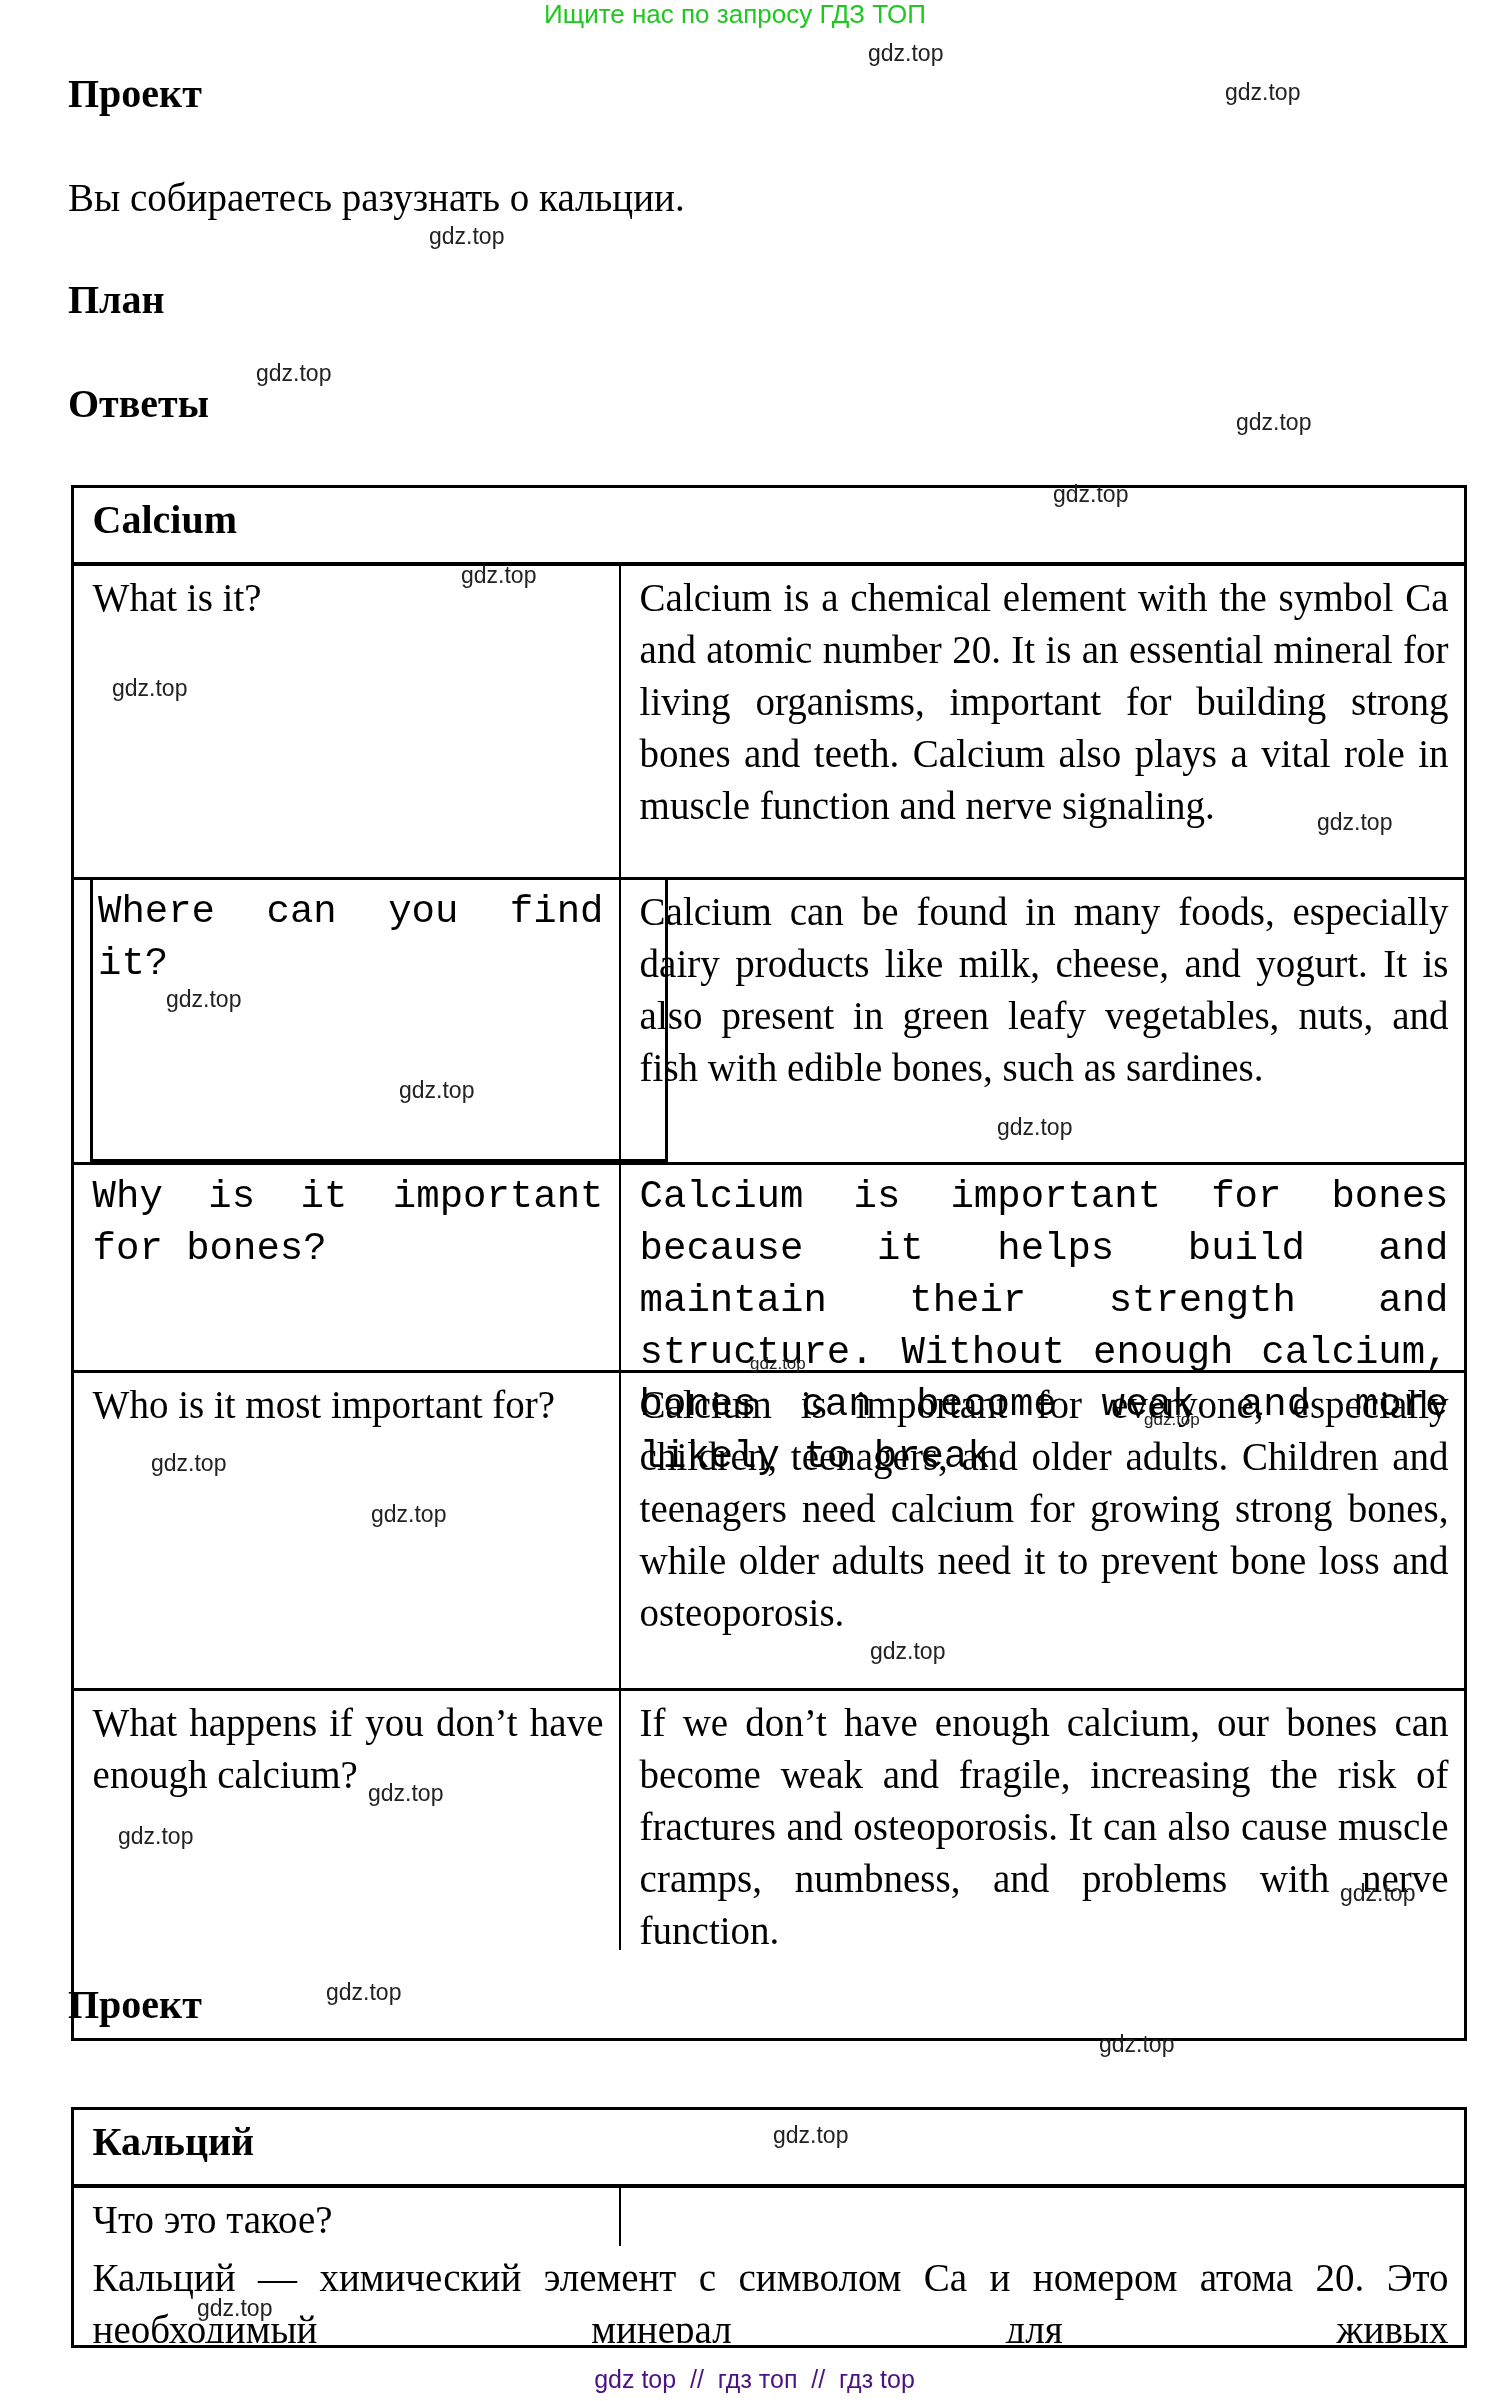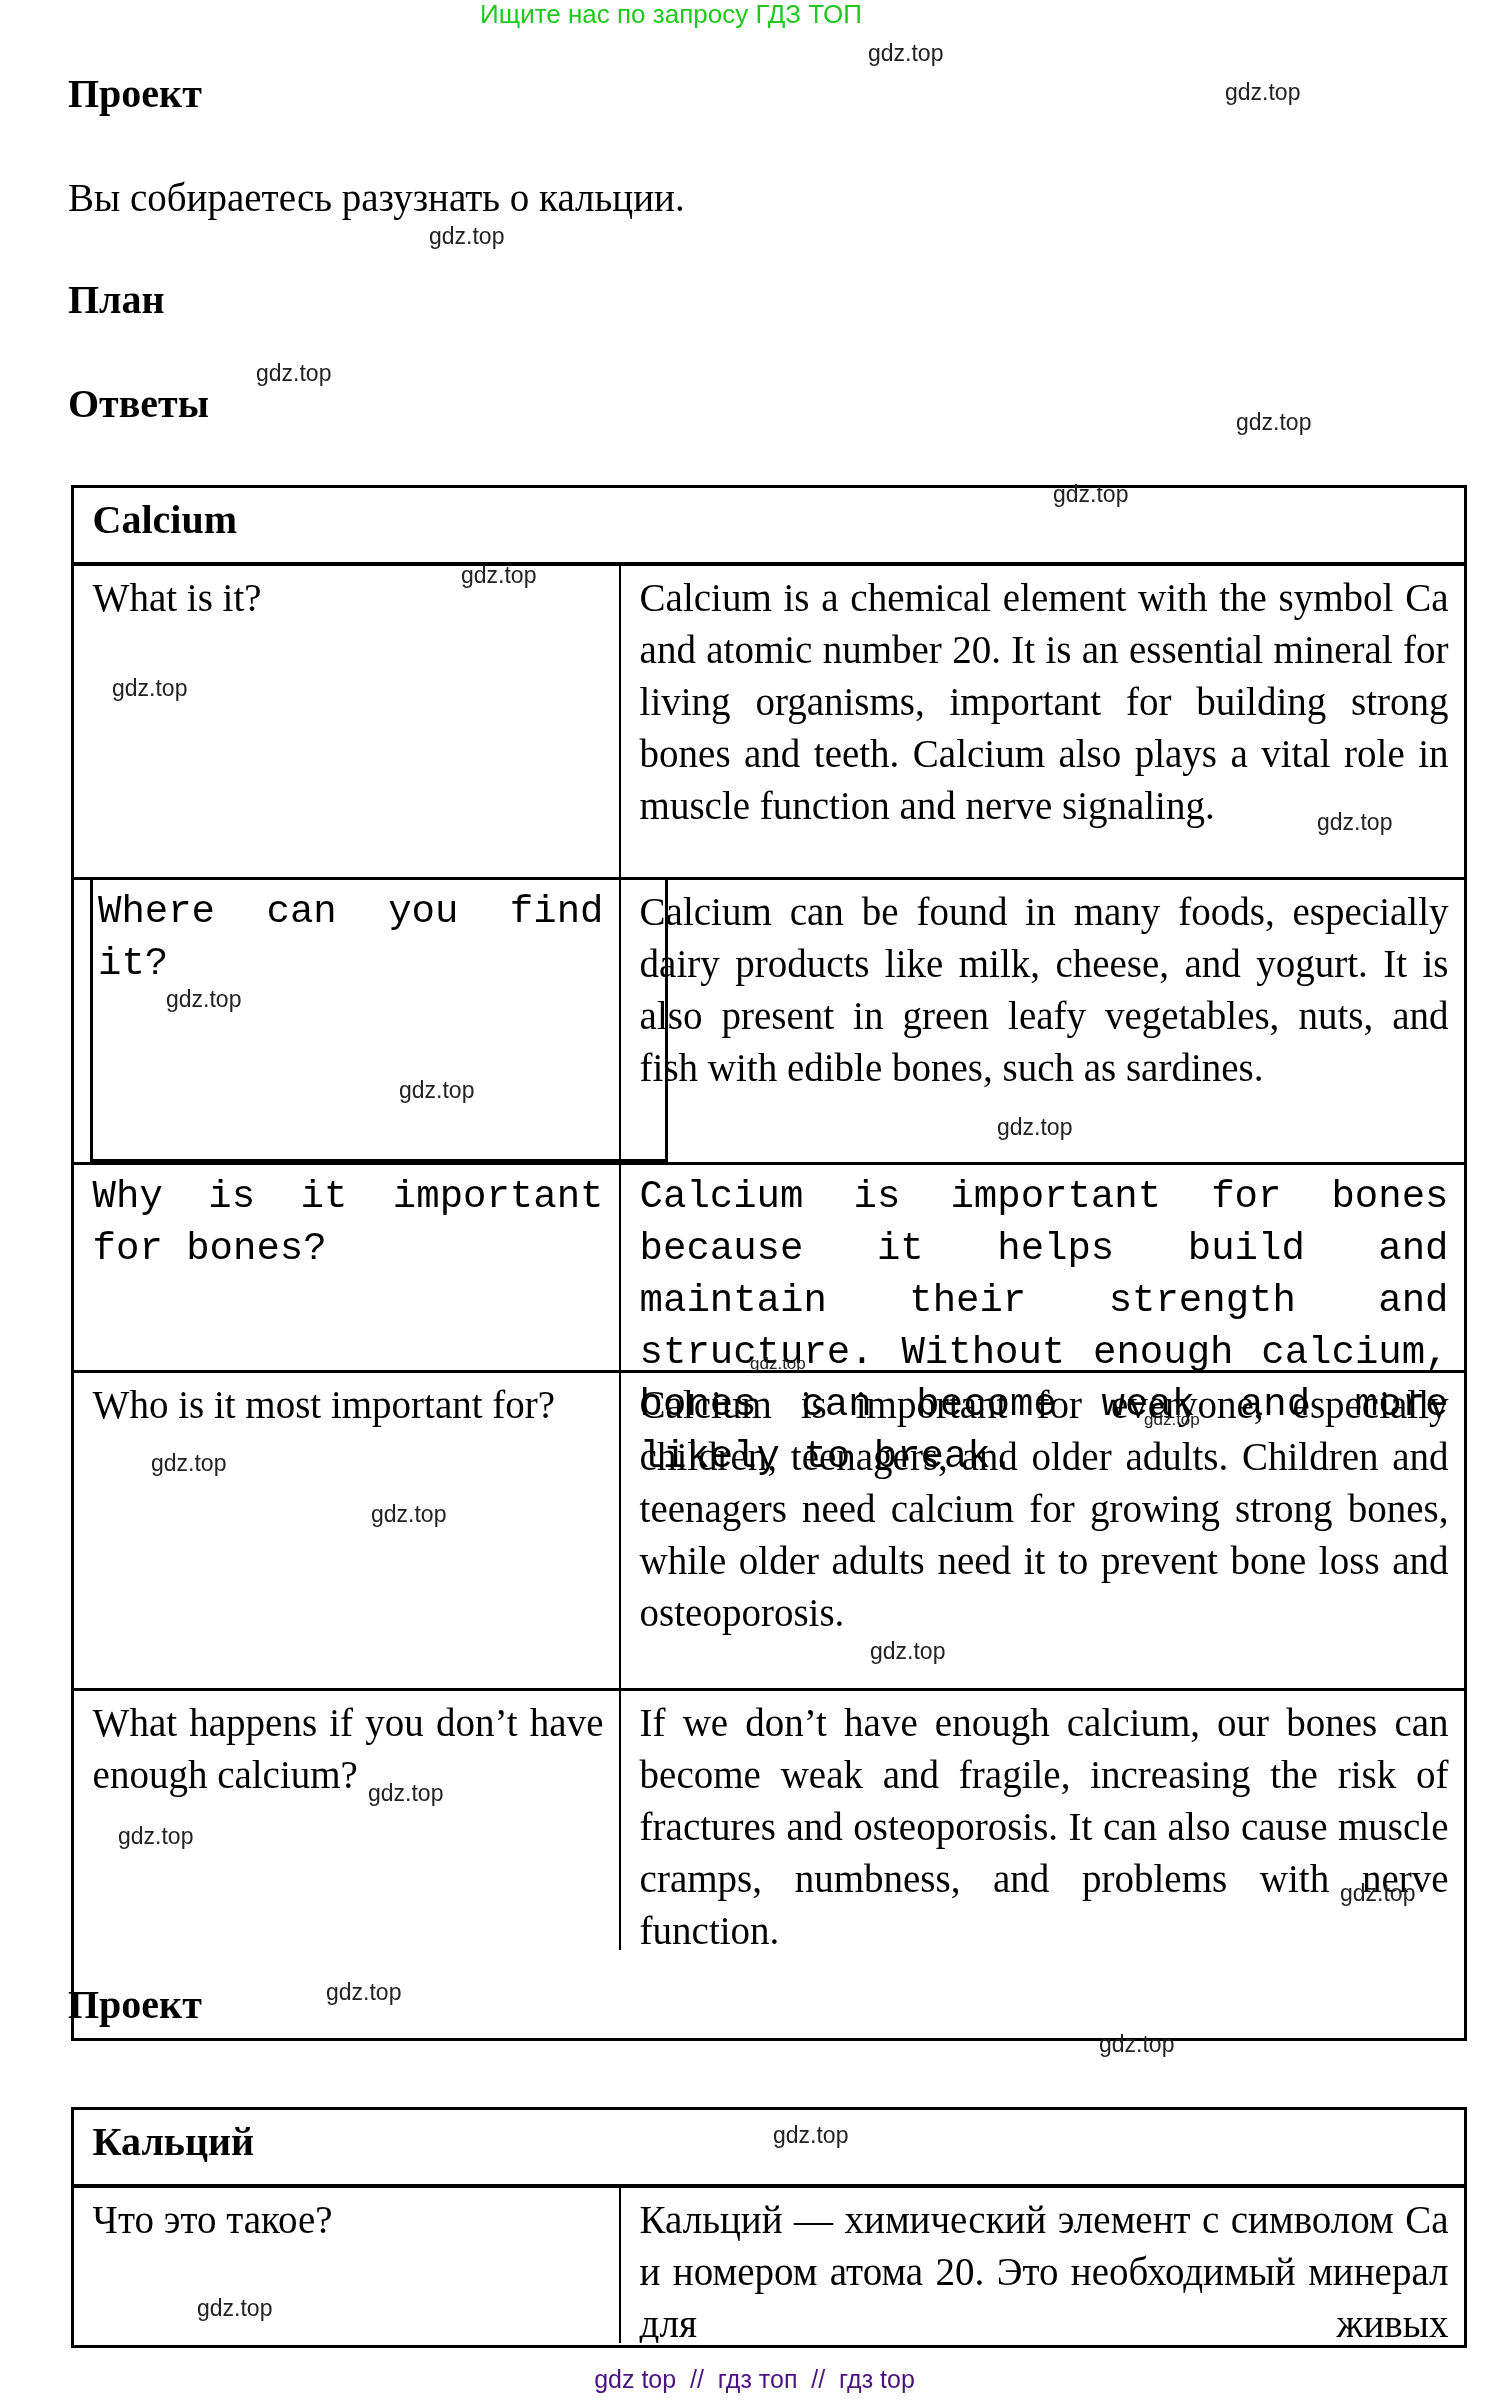--- a/index.html
+++ b/index.html
@@ -1,20 +1,20 @@
 <!DOCTYPE html>
 <html style="font-size:12.4px"><head>
 <meta charset="utf-8">
 <style>
   html, body { margin: 0; padding: 0; background: #ffffff; }
   body { width: 1509px; height: 2401px; position: relative; overflow: hidden;
          font-family: "Liberation Serif", "DejaVu Serif", serif; color: #000; }
-  .banner { position: absolute; top: 0; left: 0; width: 1342px; text-align: center;
+  .banner { position: absolute; top: 0; left: 16px; width: 1342px; text-align: center;
             font-family: "Liberation Sans", "DejaVu Sans", sans-serif; font-size: 26px;
-            line-height: 28px; color: #1ec81e; }
+            line-height: 28px; color: #1ec81e; padding-left: 48px; }
   .footer { position: absolute; top: 2365px; left: 0; width: 1509px; text-align: center;
             font-family: "Liberation Sans", "DejaVu Sans", sans-serif; font-size: 25px;
             color: #4b1382; white-space: pre; }
   .heading { position: absolute; left: 68px; font-weight: bold; font-size: 40px; line-height: 47px; }
   .intro { position: absolute; left: 68px; top: 174px; font-size: 39px; line-height: 47px; }
   .wm { position: absolute; font-family: "Liberation Sans", "DejaVu Sans", sans-serif;
         font-size: 23px; color: #222; line-height: 23px; white-space: nowrap; }
   .wm.small { font-size: 17px; }
 
   .tbl { position: absolute; left: 71px; width: 1396px; border: 3.9px solid #000; box-sizing: border-box; }
@@ -65,21 +65,21 @@
     <div class="a">If we don’t have enough calcium, our bones can become weak and fragile, increasing the risk of fractures and osteoporosis. It can also cause muscle cramps, numbness, and problems with nerve function.</div>
   </div>
 </div>
 
 <div class="heading" style="top:1981px;">Проект</div>
 
 <div class="tbl" style="top:2107px; height:241px;">
   <div class="thead">
     <div class="title">Кальций</div>
   </div>
-  <div class="row" style="height:155px; overflow:hidden;">
+  <div class="row" style="height:155px; overflow:hidden;flex-direction:column;">
     <div class="q">Что это такое?</div>
     <div class="a" style="text-align-last:justify;">Кальций — химический элемент с символом Ca и номером атома 20. Это необходимый минерал для живых</div>
   </div>
 </div>
 
 <div class="wm" style="left:868px; top:42px;">gdz.top</div>
 <div class="wm" style="left:1225px; top:81px;">gdz.top</div>
 <div class="wm" style="left:429px; top:225px;">gdz.top</div>
 <div class="wm" style="left:256px; top:362px;">gdz.top</div>
 <div class="wm" style="left:1236px; top:411px;">gdz.top</div>

